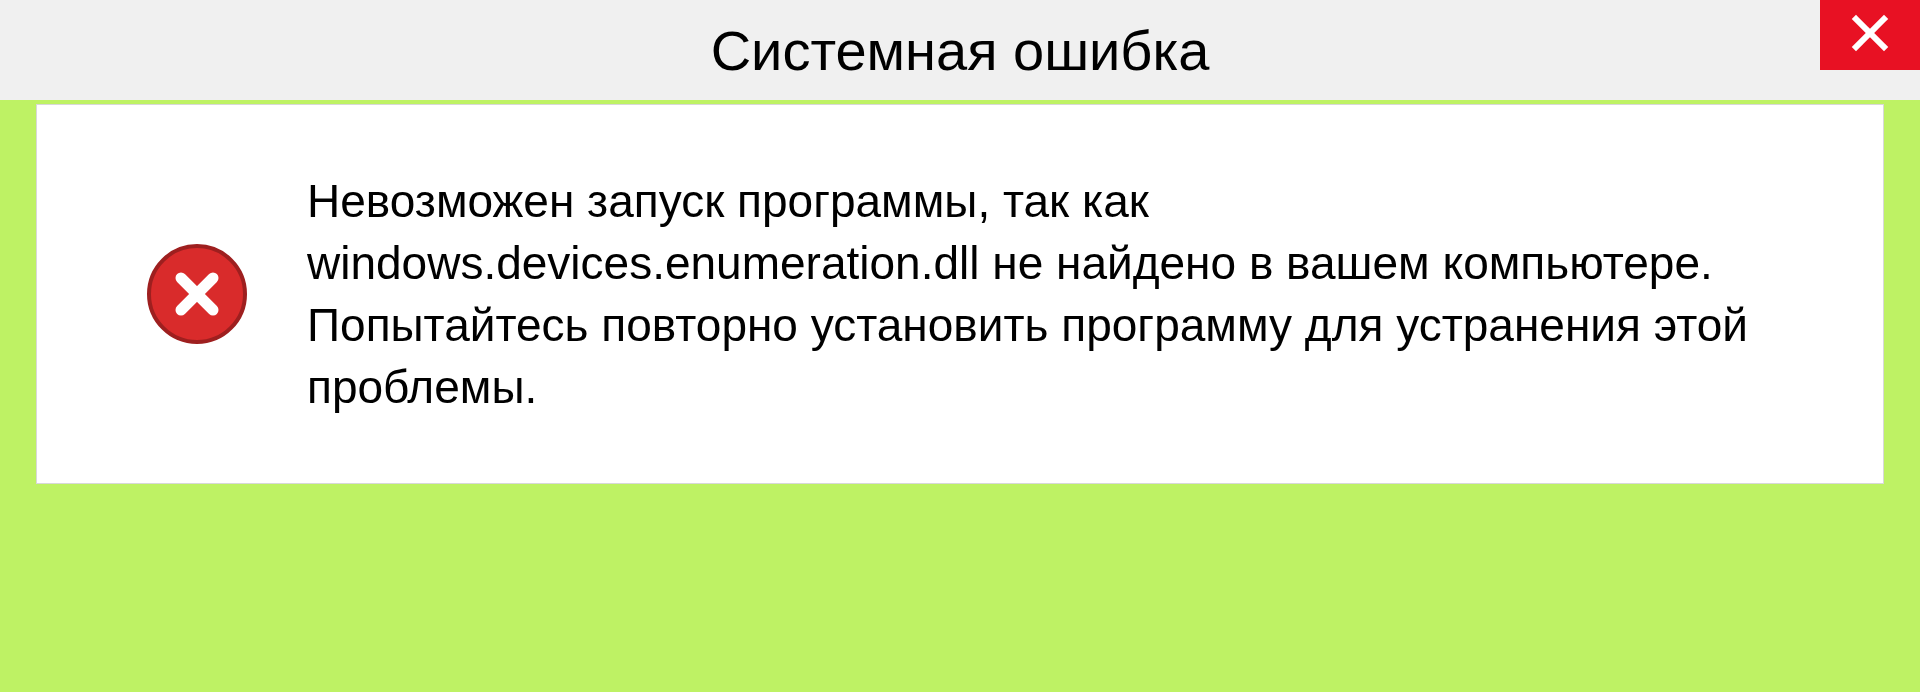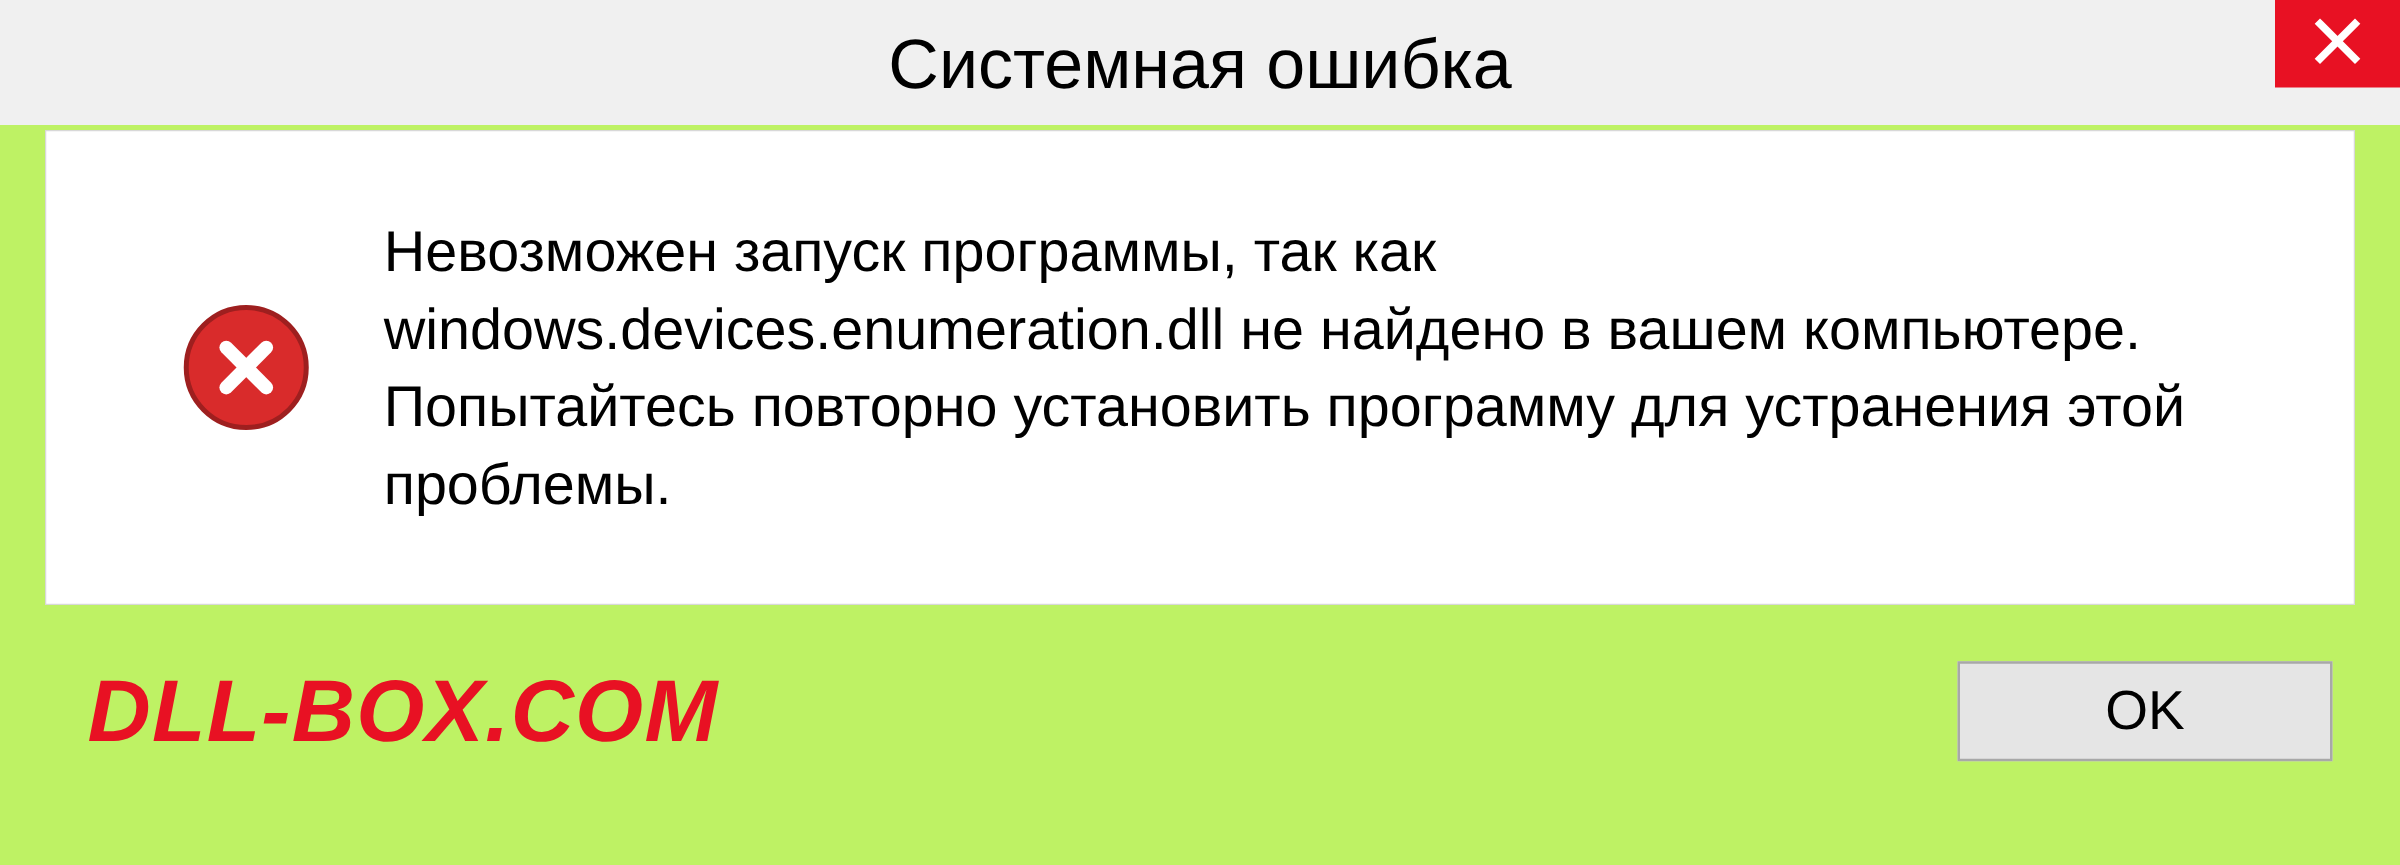--- a/index.html
+++ b/index.html
@@ -137,18 +137,14 @@
       <div class="error-icon-circle">
         <svg viewBox="0 0 56 56">
           <line x1="12" y1="12" x2="44" y2="44" stroke="#ffffff" stroke-width="11" stroke-linecap="round"></line>
           <line x1="44" y1="12" x2="12" y2="44" stroke="#ffffff" stroke-width="11" stroke-linecap="round"></line>
         </svg>
       </div>
     </div>
     <div class="message-text">Невозможен запуск программы, так как windows.devices.enumeration.dll не найдено в вашем компьютере. Попытайтесь повторно установить программу для устранения этой проблемы.</div>
   </div>
 
-  <div class="footer">
-    <div class="watermark">DLL-BOX.COM</div>
-    <button class="ok-button">OK</button>
-  </div>
 
 </div>
 
 </body></html>

